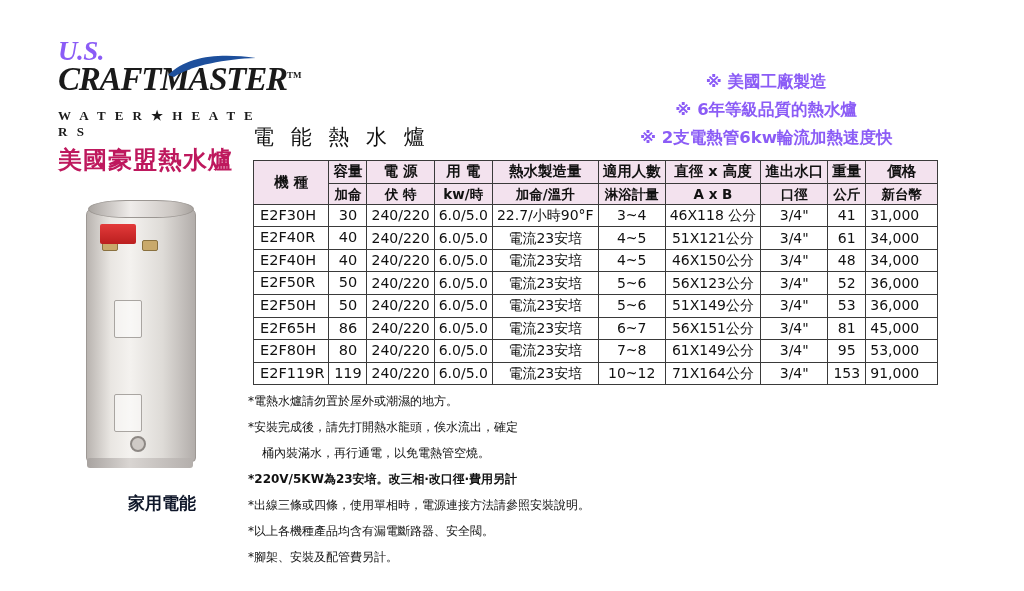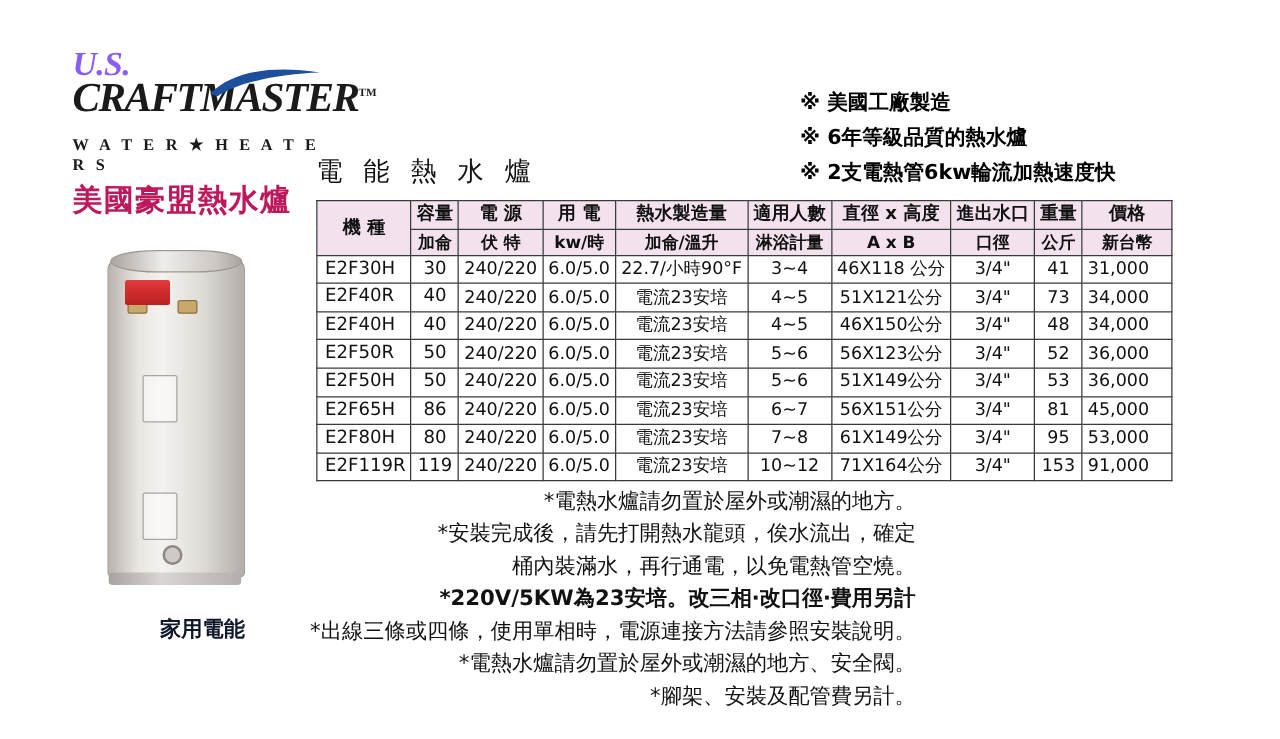--- a/index.html
+++ b/index.html
@@ -73,22 +73,23 @@
     color: #be185d;
   }
 
   
   #bullets {
     position: absolute;
     left: 640px;
     top: 68px;
     font-size: 16.5px;
     line-height: 28px;
-    color: #000000;
-    font-weight: bold;
+    color: #8b5cf6;
+    font-weight: bold;
+    text-align: center;
   }
   #bullets div { white-space: nowrap; }
 
   
   #section-title {
     position: absolute;
     left: 253px;
     top: 123px;
     font-size: 21px;
     font-weight: normal;
@@ -200,24 +201,23 @@
     font-size: 14.5px;
   }
   #spec-table td.num { font-size: 14.5px; }
   #spec-table td.price { text-align: right; padding-right: 18px; }
 
   
   #notes {
     position: absolute;
     left: 248px;
     top: 388px;
-    font-size: 17px;
+    font-size: 12px;
     line-height: 26px;
     color: #111;
-    text-align: right;
   }
   #notes div { white-space: nowrap; }
   #notes .indent { padding-left: 14px; }
   #notes .bold { font-weight: bold; }
 </style>
 </head>
 <body>
 
 <div id="logo-block">
   <div class="logo-us">U.S.</div>
@@ -293,21 +293,21 @@
     </tr>
     <tr>
       <td class="model">E2F40R</td>
       <td class="num">40</td>
       <td>240/220</td>
       <td>6.0/5.0</td>
       <td>電流23安培</td>
       <td>4~5</td>
       <td>51X121公分</td>
       <td>3/4"</td>
-      <td>73</td>
+      <td>61</td>
       <td class="price">34,000</td>
     </tr>
     <tr>
       <td class="model">E2F40H</td>
       <td class="num">40</td>
       <td>240/220</td>
       <td>6.0/5.0</td>
       <td>電流23安培</td>
       <td>4~5</td>
       <td>46X150公分</td>
@@ -377,15 +377,15 @@
     </tr>
   </tbody>
 </table>
 
 <div id="notes">
   <div>*電熱水爐請勿置於屋外或潮濕的地方。</div>
   <div>*安裝完成後，請先打開熱水龍頭，俟水流出，確定</div>
   <div class="indent">桶內裝滿水，再行通電，以免電熱管空燒。</div>
   <div class="bold">*220V/5KW為23安培。改三相‧改口徑‧費用另計</div>
   <div>*出線三條或四條，使用單相時，電源連接方法請參照安裝說明。</div>
-  <div>*電熱水爐請勿置於屋外或潮濕的地方、安全閥。</div>
+  <div>*以上各機種產品均含有漏電斷路器、安全閥。</div>
   <div>*腳架、安裝及配管費另計。</div>
 </div>
 
 </body></html>

